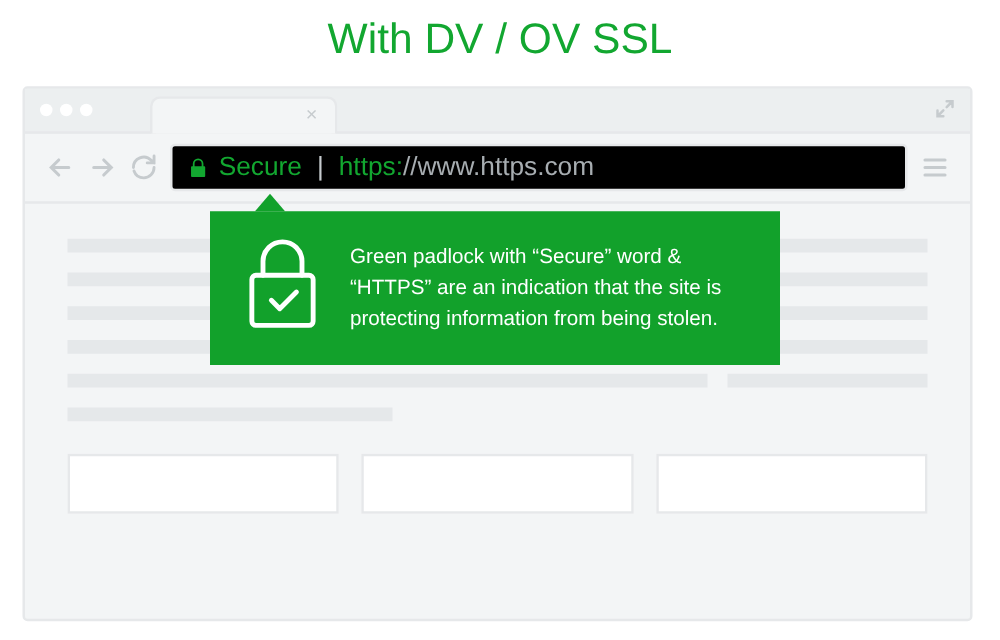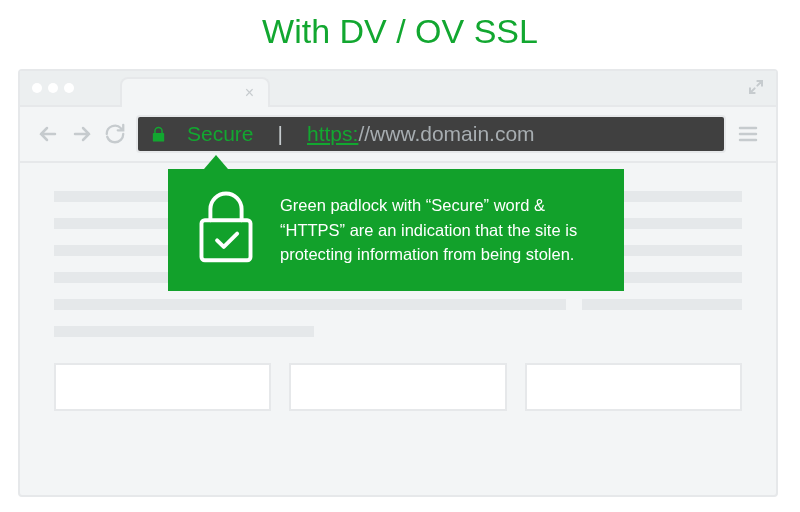--- a/index.html
+++ b/index.html
@@ -57,33 +57,33 @@
       padding: 0 16px;
       display: flex;
       align-items: center;
       gap: 10px;
       border-bottom: 2px solid #e6e8ea;
     }
     .nav-arrow, .reload-icon, .menu-icon { color: #c6cbce; display: flex; align-items: center; }
     .addr {
       flex: 1;
       height: 38px;
-      background: #404040;
+      background: #000000;
       border: 2px solid #e6e8ea;
       border-radius: 4px;
       display: flex;
       align-items: center;
       padding: 0 12px;
       font-size: 21px;
-      gap: 20px;
+      gap: 8px;
     }
     .lock-icon { color: #12a730; display: flex; }
     .secure-word { color: #12a730; font-weight: 500; }
     .pipe { color: #c6cbce; padding: 0 4px; }
-    .proto { color: #12a730; text-decoration: underline; }
+    .proto { color: #12a730; }
     .rest { color: #a7adb1; }
     .content {
       position: relative;
       padding: 28px 34px;
     }
     .ph-row { display: flex; gap: 16px; margin-bottom: 16px; }
     .ph { height: 11px; background: #e5e8ea; }
     .ph-l { flex: 1; }
     .ph-s { width: 160px; }
     .ph-half { width: 260px; margin-top: 6px; }
@@ -160,21 +160,21 @@
 
     <div class="addr">
       <span class="lock-icon">
         <svg width="17" height="17" viewBox="0 0 24 24" fill="currentColor">
             <path d="M6 10V7a6 6 0 1 1 12 0v3h1a1 1 0 0 1 1 1v10a1 1 0 0 1-1 1H5a1 1 0 0 1-1-1V11a1 1 0 0 1 1-1h1zm2 0h8V7a4 4 0 1 0-8 0v3z"></path>
           </svg>
       </span>
       <span class="secure-word">Secure</span>
       <span class="pipe">|</span>
       <span>
-        <span class="proto">https:</span><span class="rest">//www.domain.com</span>
+        <span class="proto">https:</span><span class="rest">//www.https.com</span>
       </span>
     </div>
 
     <span class="menu-icon">
       <svg width="24" height="24" viewBox="0 0 24 24" fill="none" stroke="currentColor" stroke-width="2.5" stroke-linecap="round">
           <path d="M4 6h16M4 12h16M4 18h16"></path>
         </svg>
     </span>
   </div>
 

